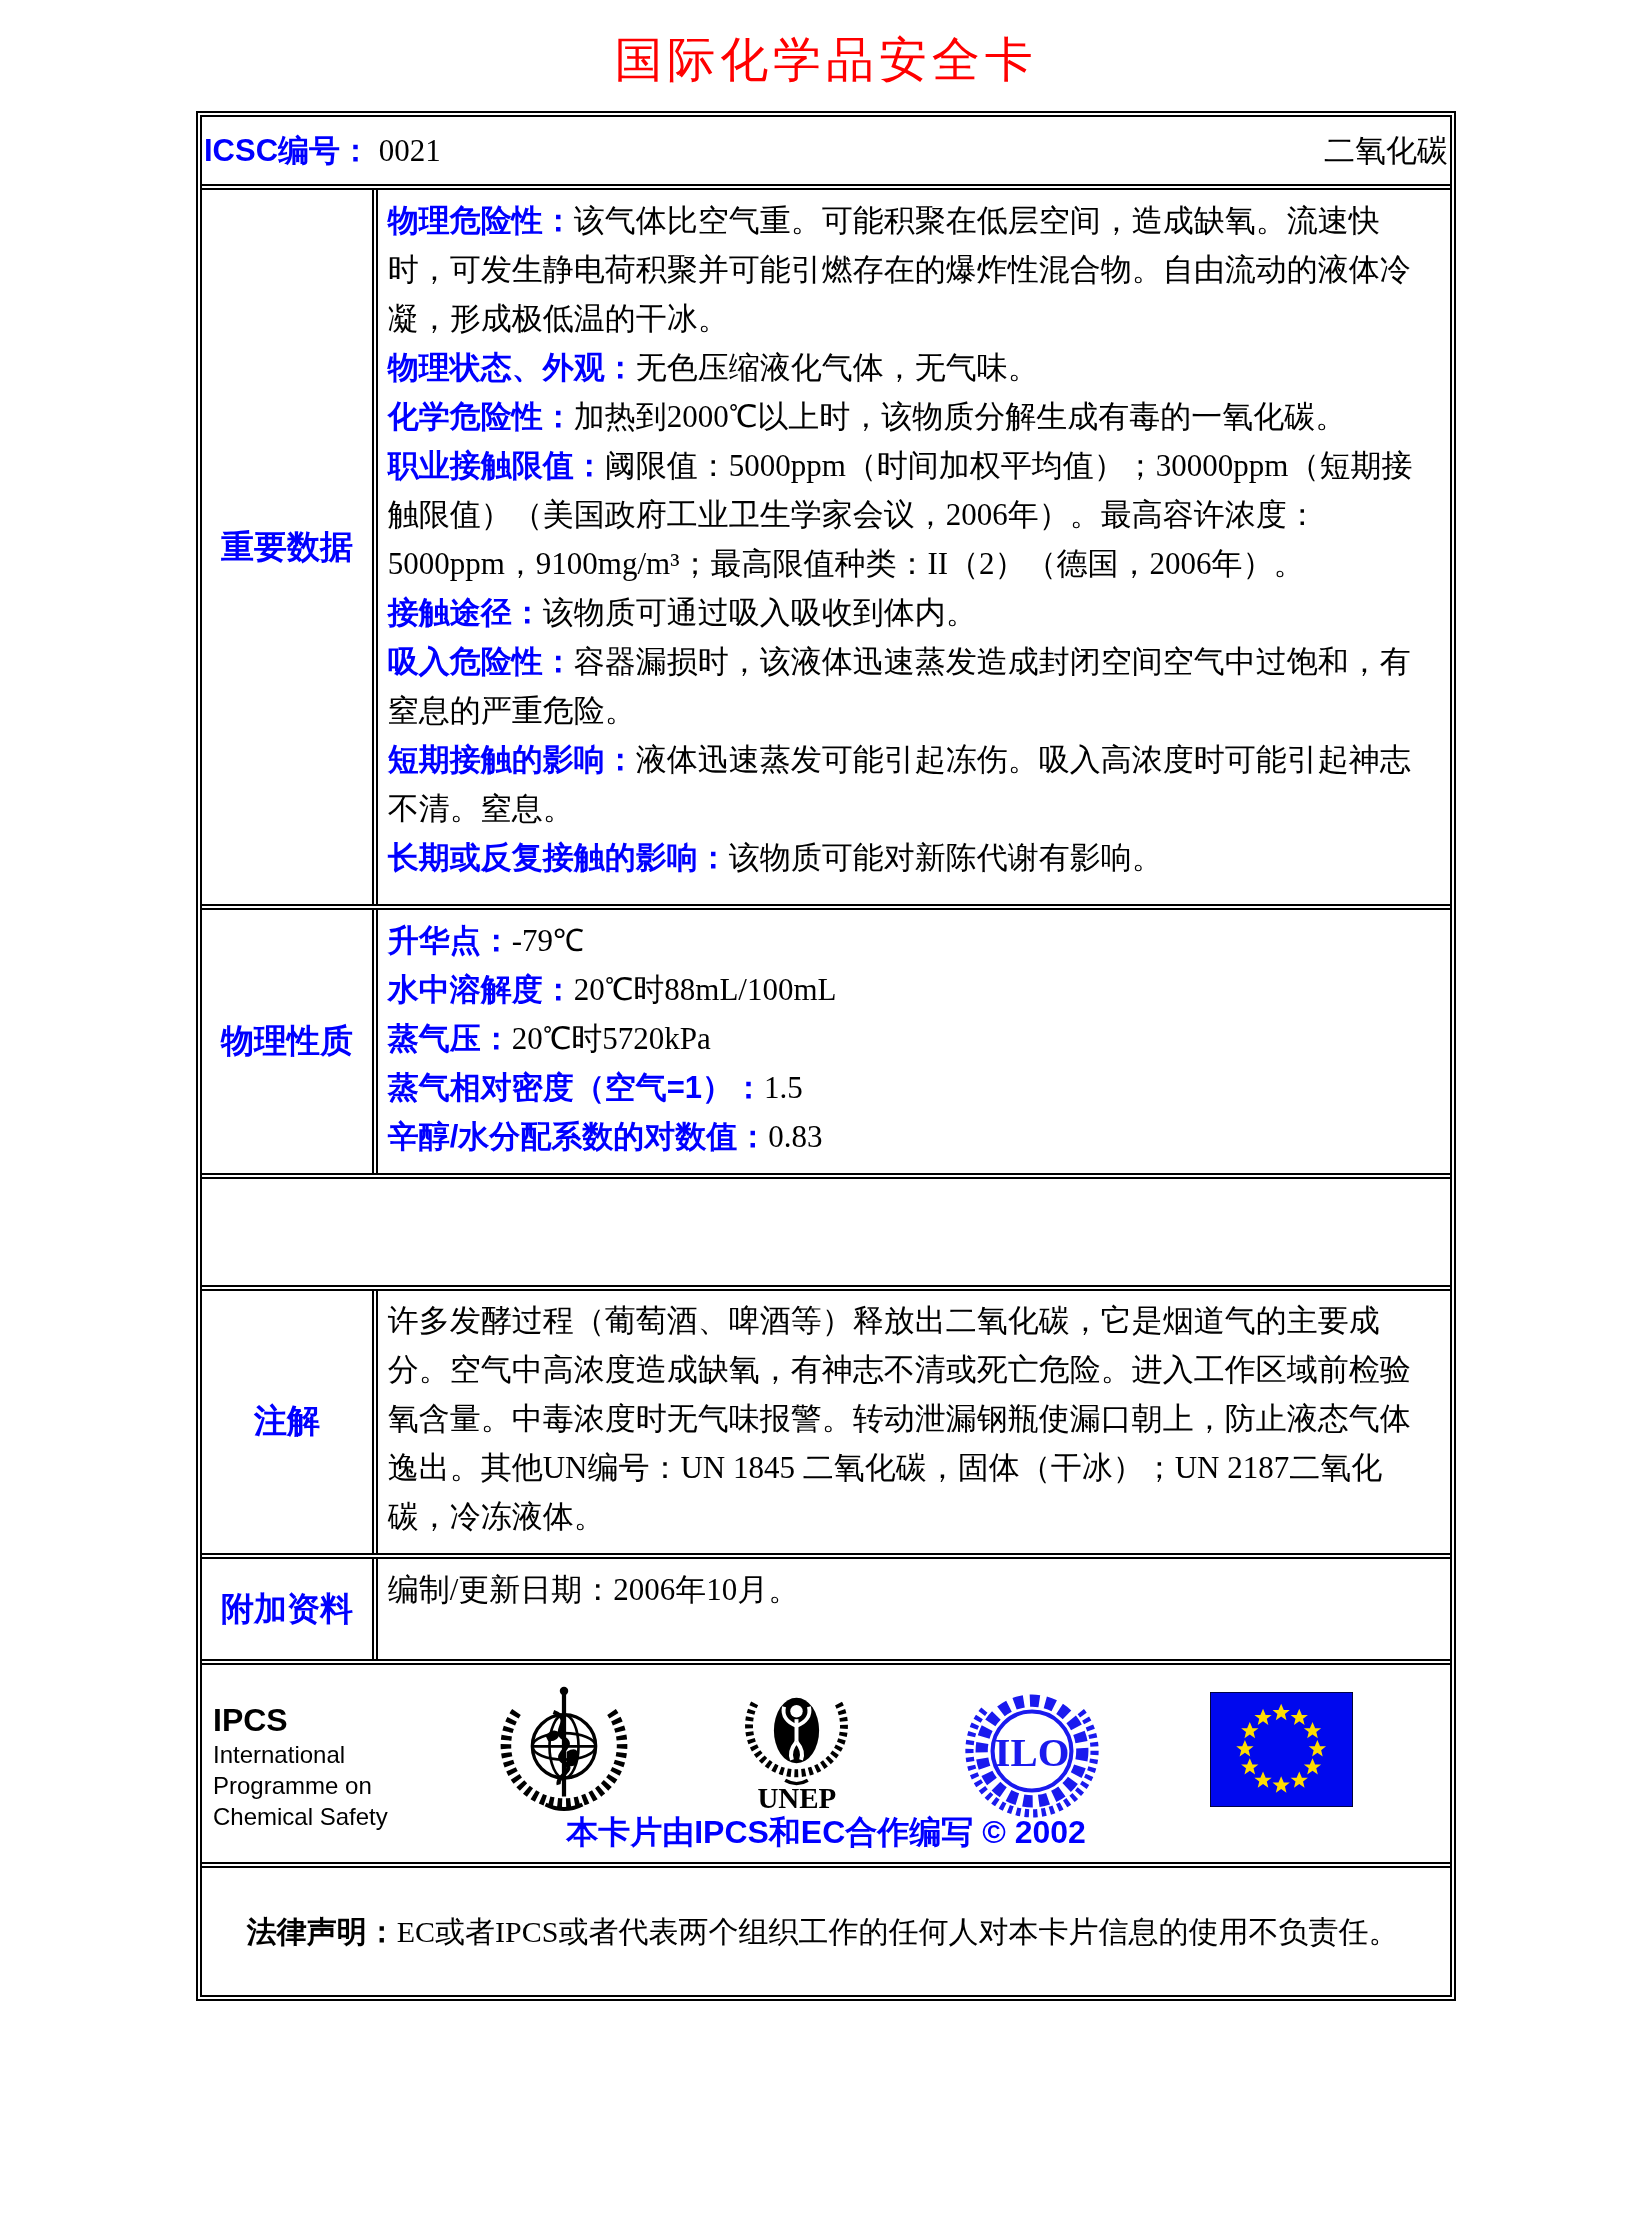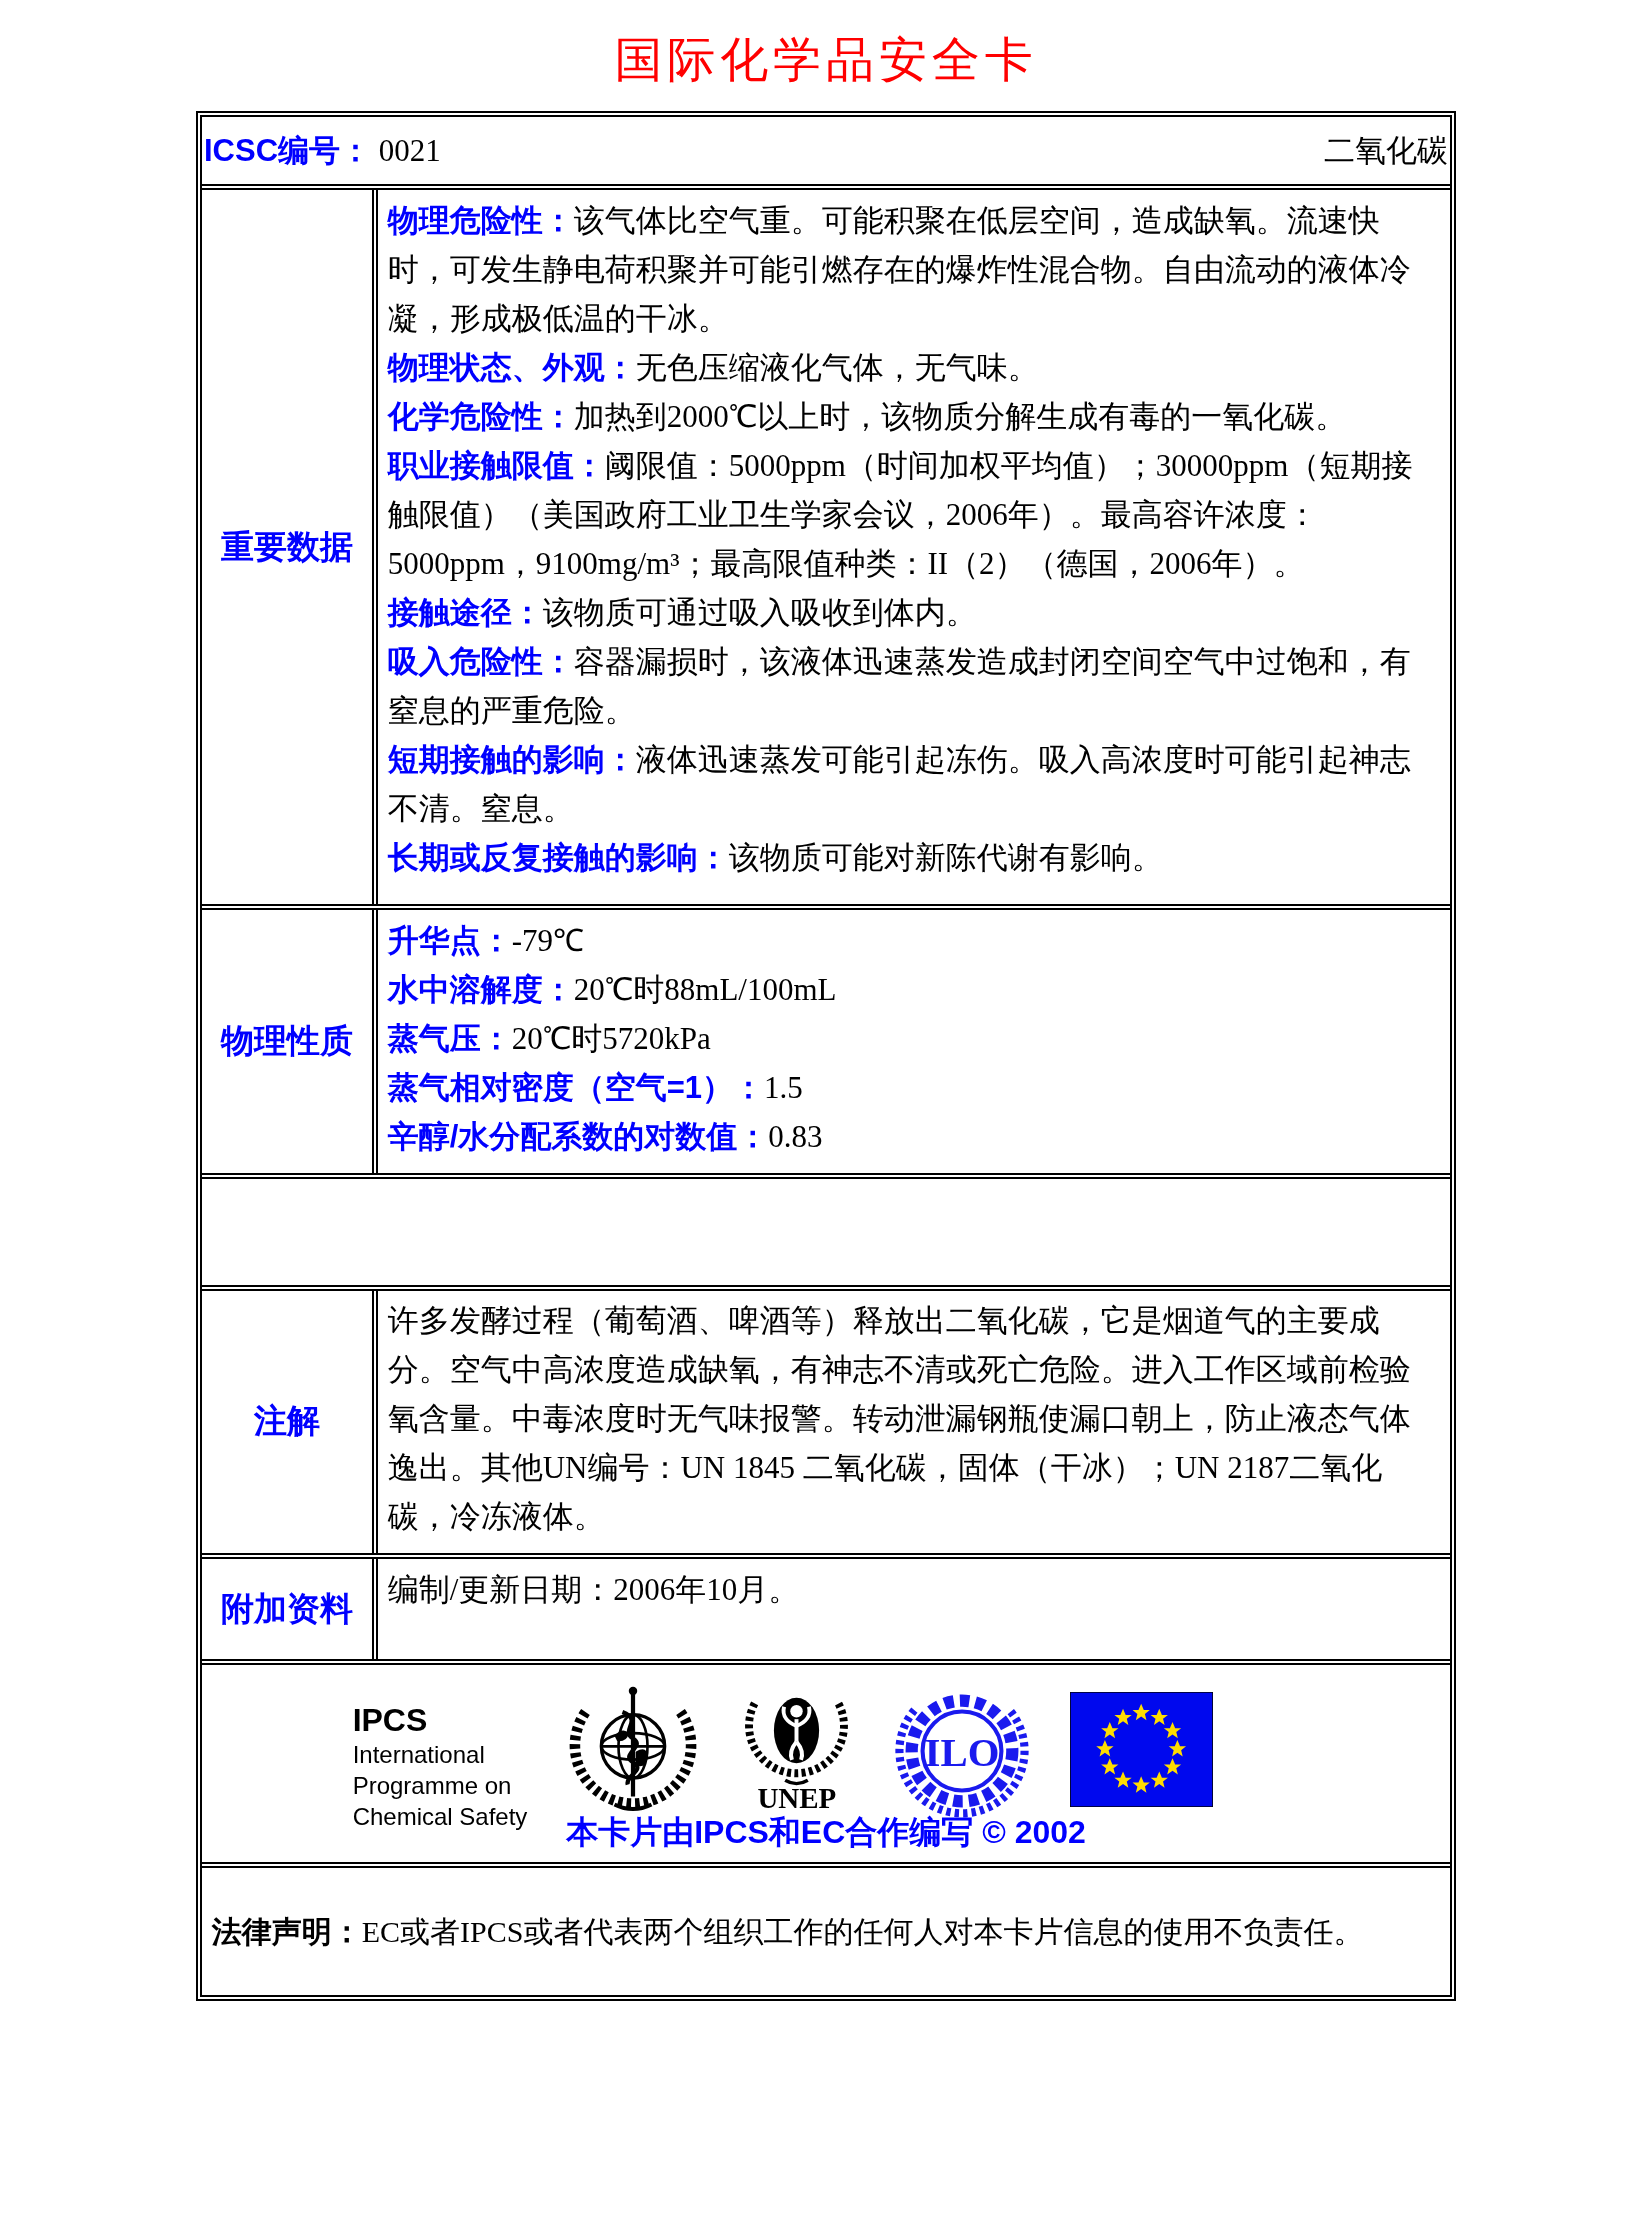--- a/index.html
+++ b/index.html
@@ -23,21 +23,21 @@
     width:1248px;
     margin:0 auto;
     border:6.3px double #000;
     background:#fff;
   }
   .row{
     display:flex;
     border-bottom:6.3px double #000;
     box-sizing:content-box;
   }
-  .row:last-child{border-bottom:none;}
+  .row:last-child{border-bottom:none;margin-left:35px;}
   .header-row{
     min-height:67px;
     align-items:center;
     justify-content:space-between;
     padding:0 2px;
     font-size:31px;
   }
   .label-cell{
     width:170px;
     border-right:6.3px double #000;
@@ -73,21 +73,21 @@
   .logos-row{
     min-height:203px;
     position:relative;
     align-items:flex-start;
     padding:18px 97px 0 11px;
     box-sizing:border-box;
   }
   .logos-inner{
     display:flex;
     width:100%;
-    justify-content:center;
+    justify-content:space-between;
     align-items:flex-start;
     gap:40px;
   }
   .ipcs-block{
     font-family:"Liberation Sans", sans-serif;
     color:#000;
     padding-top:18px;
   }
   .ipcs-acronym{font-weight:700;font-size:32px;line-height:38px;}
   .ipcs-line{font-size:24px;line-height:31px;}

